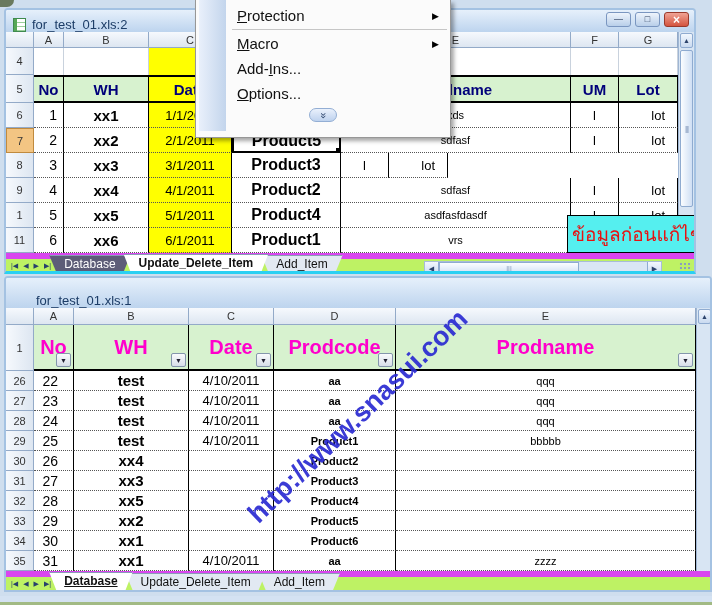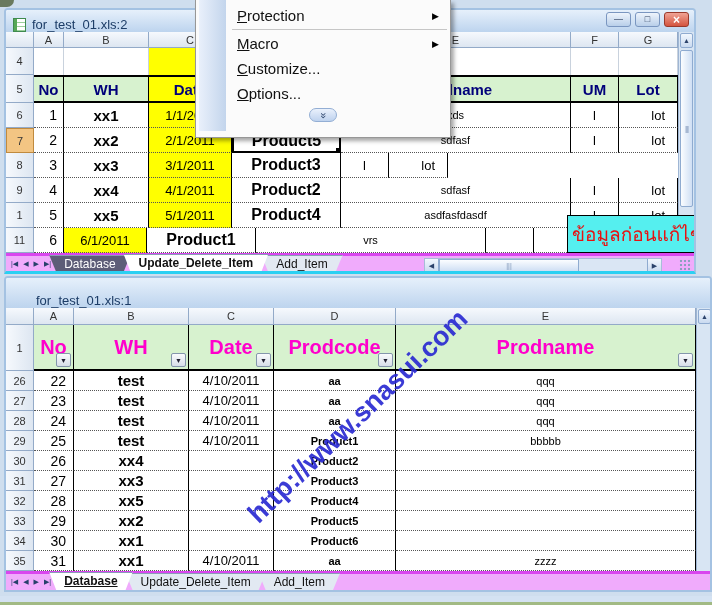--- a/index.html
+++ b/index.html
@@ -46,37 +46,37 @@
   .t-small{font-size:11px}
   .t-um{font-size:13px}
   .t-lot{justify-content:flex-end;padding-right:12px;font-size:13px}
   .active-cell{position:relative;border:2px solid #000}
   .active-cell::after{content:"";position:absolute;right:-1px;bottom:-1px;width:4px;height:4px;background:#000}
 
   .hcell-bot{position:relative;background:var(--header-green);color:var(--magenta);font-weight:bold;font-size:20px;
      border-bottom:2px solid #000;border-right:1px solid #000;display:flex;align-items:center;justify-content:center}
   .flt{position:absolute;right:2px;bottom:2px;width:15px;height:14px;background:linear-gradient(#fafbfd,#d7dee8);
      border:1px solid #8496ac;border-radius:2px;font-size:7px;color:#223;font-weight:normal;display:flex;align-items:center;justify-content:center}
-  .b-num{justify-content:flex-end;padding-right:7px;font-size:14px}
+  .b-num{justify-content:flex-end;padding-right:15px;font-size:14px}
   .b-wh{font-weight:bold;font-size:15px}
   .b-date{font-size:13px}
   .b-prod{font-weight:bold;font-size:11px}
   .b-small{font-size:11px}
 
   
   .vscroll{width:16px;background:#d8e5f3;border-left:1px solid #9fb6d4;position:relative;flex:none}
   #win-bottom .vscroll{width:16px}
   .sb-btn{height:15px;background:linear-gradient(#f2f7fd,#c9daf0);border:1px solid #8fabd0;border-radius:2px;margin:1px;
      display:flex;align-items:center;justify-content:center;font-size:7px;color:#2c436b}
   .sb-btn.bottom{position:absolute;bottom:5px;left:0;right:0}
   .vthumb{position:absolute;left:1px;right:1px;top:18px;bottom:46px;background:linear-gradient(90deg,#fbfdff,#cfdff4);
      border:1px solid #8fabd0;border-radius:2px;display:flex;align-items:center;justify-content:center;font-size:8px;color:#7b93b6;letter-spacing:-1px}
 
   
-  .tabbar{height:19px;background:#f0abfc;border-top:3px solid #d946ef;display:flex;align-items:flex-end;position:relative}
+  .tabbar{height:19px;background:#bef264;border-top:6px solid #d946ef;display:flex;align-items:flex-end;position:relative}
   .tabnav{display:flex;align-items:center;height:100%;padding:0 5px;gap:5px}
   .nb{font-size:7px;color:#27406b;cursor:default}
   .sheet-tab{height:17px;line-height:16px;padding:0 15px;font-size:12px;color:#111;background:#e2e9f2;
      clip-path:polygon(0 0,100% 0,calc(100% - 7px) 100%,7px 100%);margin-left:-7px;border-top:1px solid #8a9cb8;white-space:nowrap}
   .sheet-tab.active{background:#fff;font-weight:bold;height:18px;z-index:2}
   .sheet-tab.active.underlined{text-decoration:underline}
   .sheet-tab.dark{background:var(--tab-dark-bg);color:#fff}
   .hscroll{position:absolute;left:418px;top:2px;width:238px;height:15px;display:flex;background:#dae6f4;border:1px solid #a8bcd8}
   .hs-btn{width:14px;background:linear-gradient(#f2f7fd,#c9daf0);border-right:1px solid #8fabd0;display:flex;align-items:center;justify-content:center;font-size:7px;color:#2c436b}
   .hs-btn.right{border-left:1px solid #8fabd0;border-right:none}
@@ -195,20 +195,21 @@
           <div class="c t-wh" style="width: 85px;">xx5</div>
           <div class="c t-date bg-yellow" style="width: 83px;">5/1/2011</div>
           <div class="c t-prod" style="width: 109px;">Product4</div>
           <div class="c t-small" style="width: 230px;">asdfasfdasdf</div>
           <div class="c t-um" style="width: 48px;">l</div>
           <div class="c t-lot" style="width: 59px;">lot</div>
         </div>
         <div class="grid-row" style="height: 25px;">
           <div class="rh">11</div>
           <div class="c t-num" style="width: 30px;">6</div>
+          <div class="c t-wh" style="width: 85px;">xx6</div>
           <div class="c t-date bg-yellow" style="width: 83px;">6/1/2011</div>
           <div class="c t-prod" style="width: 109px;">Product1</div>
           <div class="c t-small" style="width: 230px;">vrs</div>
           <div class="c t-um" style="width: 48px;"></div>
           <div class="c t-lot" style="width: 59px;"></div>
         </div>
       </div>
     <div class="vscroll">
       <div class="sb-btn">▲</div>
       <div class="vthumb">|||</div>
@@ -237,21 +238,21 @@
     <span class="resize-grip"></span>
   </div>
 </div>
 
 <div id="menu">
   <div class="strip"></div>
   <div>
       <div class="menu-item"><span><u>P</u>rotection</span><span class="submenu-arrow">▶</span></div>
       <div class="menu-sep"></div>
       <div class="menu-item"><span><u>M</u>acro</span><span class="submenu-arrow">▶</span></div>
-      <div class="menu-item"><span><u>C</u>ustomize...</span></div>
+      <div class="menu-item"><span>Add-<u>I</u>ns...</span></div>
       <div class="menu-item"><span><u>O</u>ptions...</span></div>
     </div>
   <div id="menu-chevron">
     <span class="chv">»</span>
   </div>
 </div>
 
 <div class="window" id="win-bottom">
   <div class="titlebar">
     <span>for_test_01.xls:1</span>

